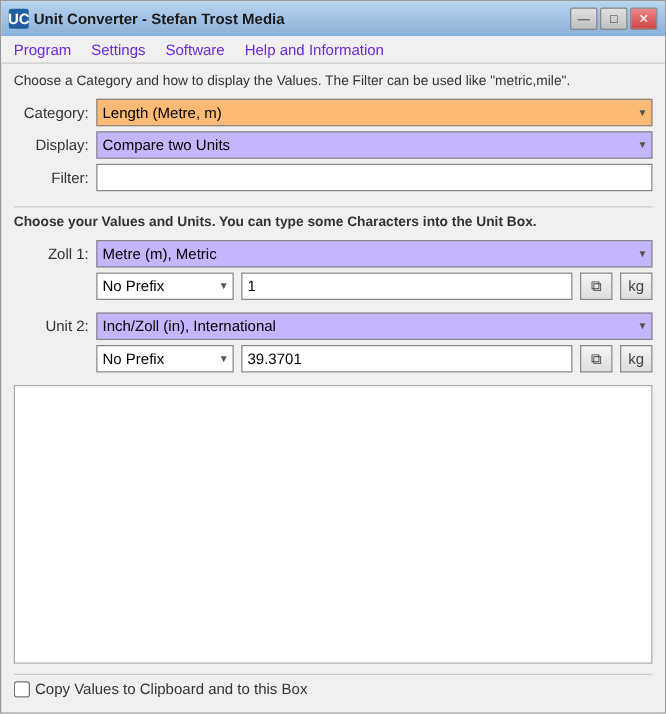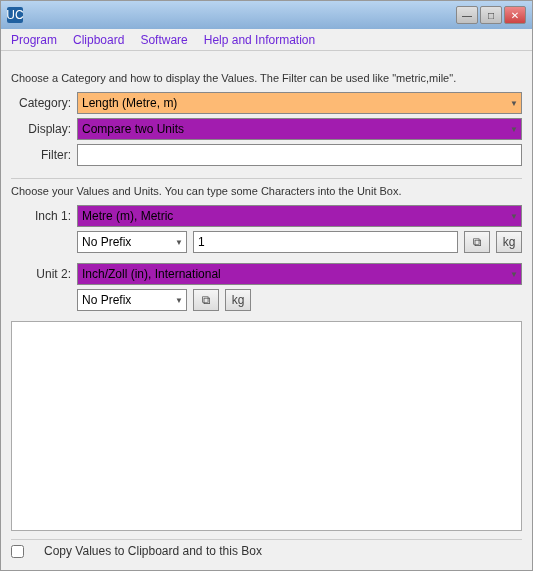--- a/index.html
+++ b/index.html
@@ -47,21 +47,21 @@
     .title-bar-icon {
       width: 16px;
       height: 16px;
       background: #2060a0;
       border-radius: 2px;
       display: flex;
       align-items: center;
       justify-content: center;
       color: white;
       font-size: 9px;
-      font-weight: normal;
+      font-weight: bold;
     }
 
     .title-bar-text {
       color: #1a1a1a;
       font-size: 12px;
       font-weight: 600;
     }
 
     .title-bar-controls {
       display: flex;
@@ -109,21 +109,20 @@
       padding: 8px 10px;
       display: flex;
       flex-direction: column;
       gap: 0;
     }
 
     .instruction-text {
       color: #333;
       font-size: 11px;
       margin-bottom: 8px;
-      margin-top: 13px;
     }
 
     .form-section {
       display: flex;
       flex-direction: column;
       gap: 4px;
       margin-bottom: 6px;
     }
 
     .form-row {
@@ -143,21 +142,21 @@
     .form-control {
       flex: 1;
       display: flex;
       align-items: center;
     }
 
     select {
       width: 100%;
       height: 22px;
       border: 1px solid #888;
-      background: #a21caf;
+      background: #c4b5fd;
       padding: 0 4px;
       font-size: 12px;
       appearance: none;
       -webkit-appearance: none;
       cursor: pointer;
       position: relative;
     }
 
     .select-wrapper {
       position: relative;
@@ -195,20 +194,21 @@
     .divider {
       height: 1px;
       background: #ccc;
       margin: 6px 0;
     }
 
     .instruction-text2 {
       color: #333;
       font-size: 11px;
       margin-bottom: 8px;
+      font-weight: bold;
     }
 
     .unit-section {
       display: flex;
       flex-direction: column;
       gap: 4px;
       margin-bottom: 10px;
     }
 
     .unit-row {
@@ -293,21 +293,21 @@
       align-items: center;
       gap: 6px;
       padding: 4px 0;
       border-top: 1px solid #ccc;
       margin-top: auto;
     }
 
     .checkbox-wrapper {
       display: flex;
       align-items: center;
-      gap: 20px;
+      gap: 4px;
     }
 
     input[type="checkbox"] {
       width: 13px;
       height: 13px;
       cursor: pointer;
     }
 
     .checkbox-label {
       color: #333;
@@ -317,31 +317,32 @@
 </head>
 <body>
 
 <div class="window">
 
   <div class="title-bar">
     <div class="title-bar-left">
       <div class="title-bar-icon">
         <span>UC</span>
       </div>
+      <span class="title-bar-text">Unit Converter - Stefan Trost Media</span>
     </div>
     <div class="title-bar-controls">
       <div class="title-btn">—</div>
       <div class="title-btn">□</div>
       <div class="title-btn close-btn">✕</div>
     </div>
   </div>
 
   <div class="menu-bar">
     <div class="menu-item">Program</div>
-    <div class="menu-item">Clipboard</div>
+    <div class="menu-item">Settings</div>
     <div class="menu-item">Software</div>
     <div class="menu-item">Help and Information</div>
   </div>
 
   <div class="content">
 
     <span class="instruction-text">Choose a Category and how to display the Values. The Filter can be used like "metric,mile".</span>
 
     <div class="form-section">
       <div class="form-row">
@@ -373,21 +374,21 @@
         </div>
       </div>
     </div>
 
     <div class="divider"></div>
 
     <span class="instruction-text2">Choose your Values and Units. You can type some Characters into the Unit Box.</span>
 
     <div class="unit-section">
       <div class="unit-row">
-        <span class="unit-label">Inch 1:</span>
+        <span class="unit-label">Zoll 1:</span>
         <div class="form-control">
           <div class="select-wrapper">
             <select>
               <option>Metre (m), Metric</option>
             </select>
           </div>
         </div>
       </div>
       <div class="unit-sub-row">
         <div class="prefix-select-wrapper">
@@ -415,20 +416,21 @@
             </select>
           </div>
         </div>
       </div>
       <div class="unit-sub-row">
         <div class="prefix-select-wrapper">
           <select class="prefix-select">
             <option>No Prefix</option>
           </select>
         </div>
+        <input type="text" class="value-input" value="39.3701" style="">
         <div class="icon-btn">
           <span>⧉</span>
         </div>
         <div class="icon-btn">
           <span>kg</span>
         </div>
       </div>
     </div>
 
     <div class="result-box"></div>

